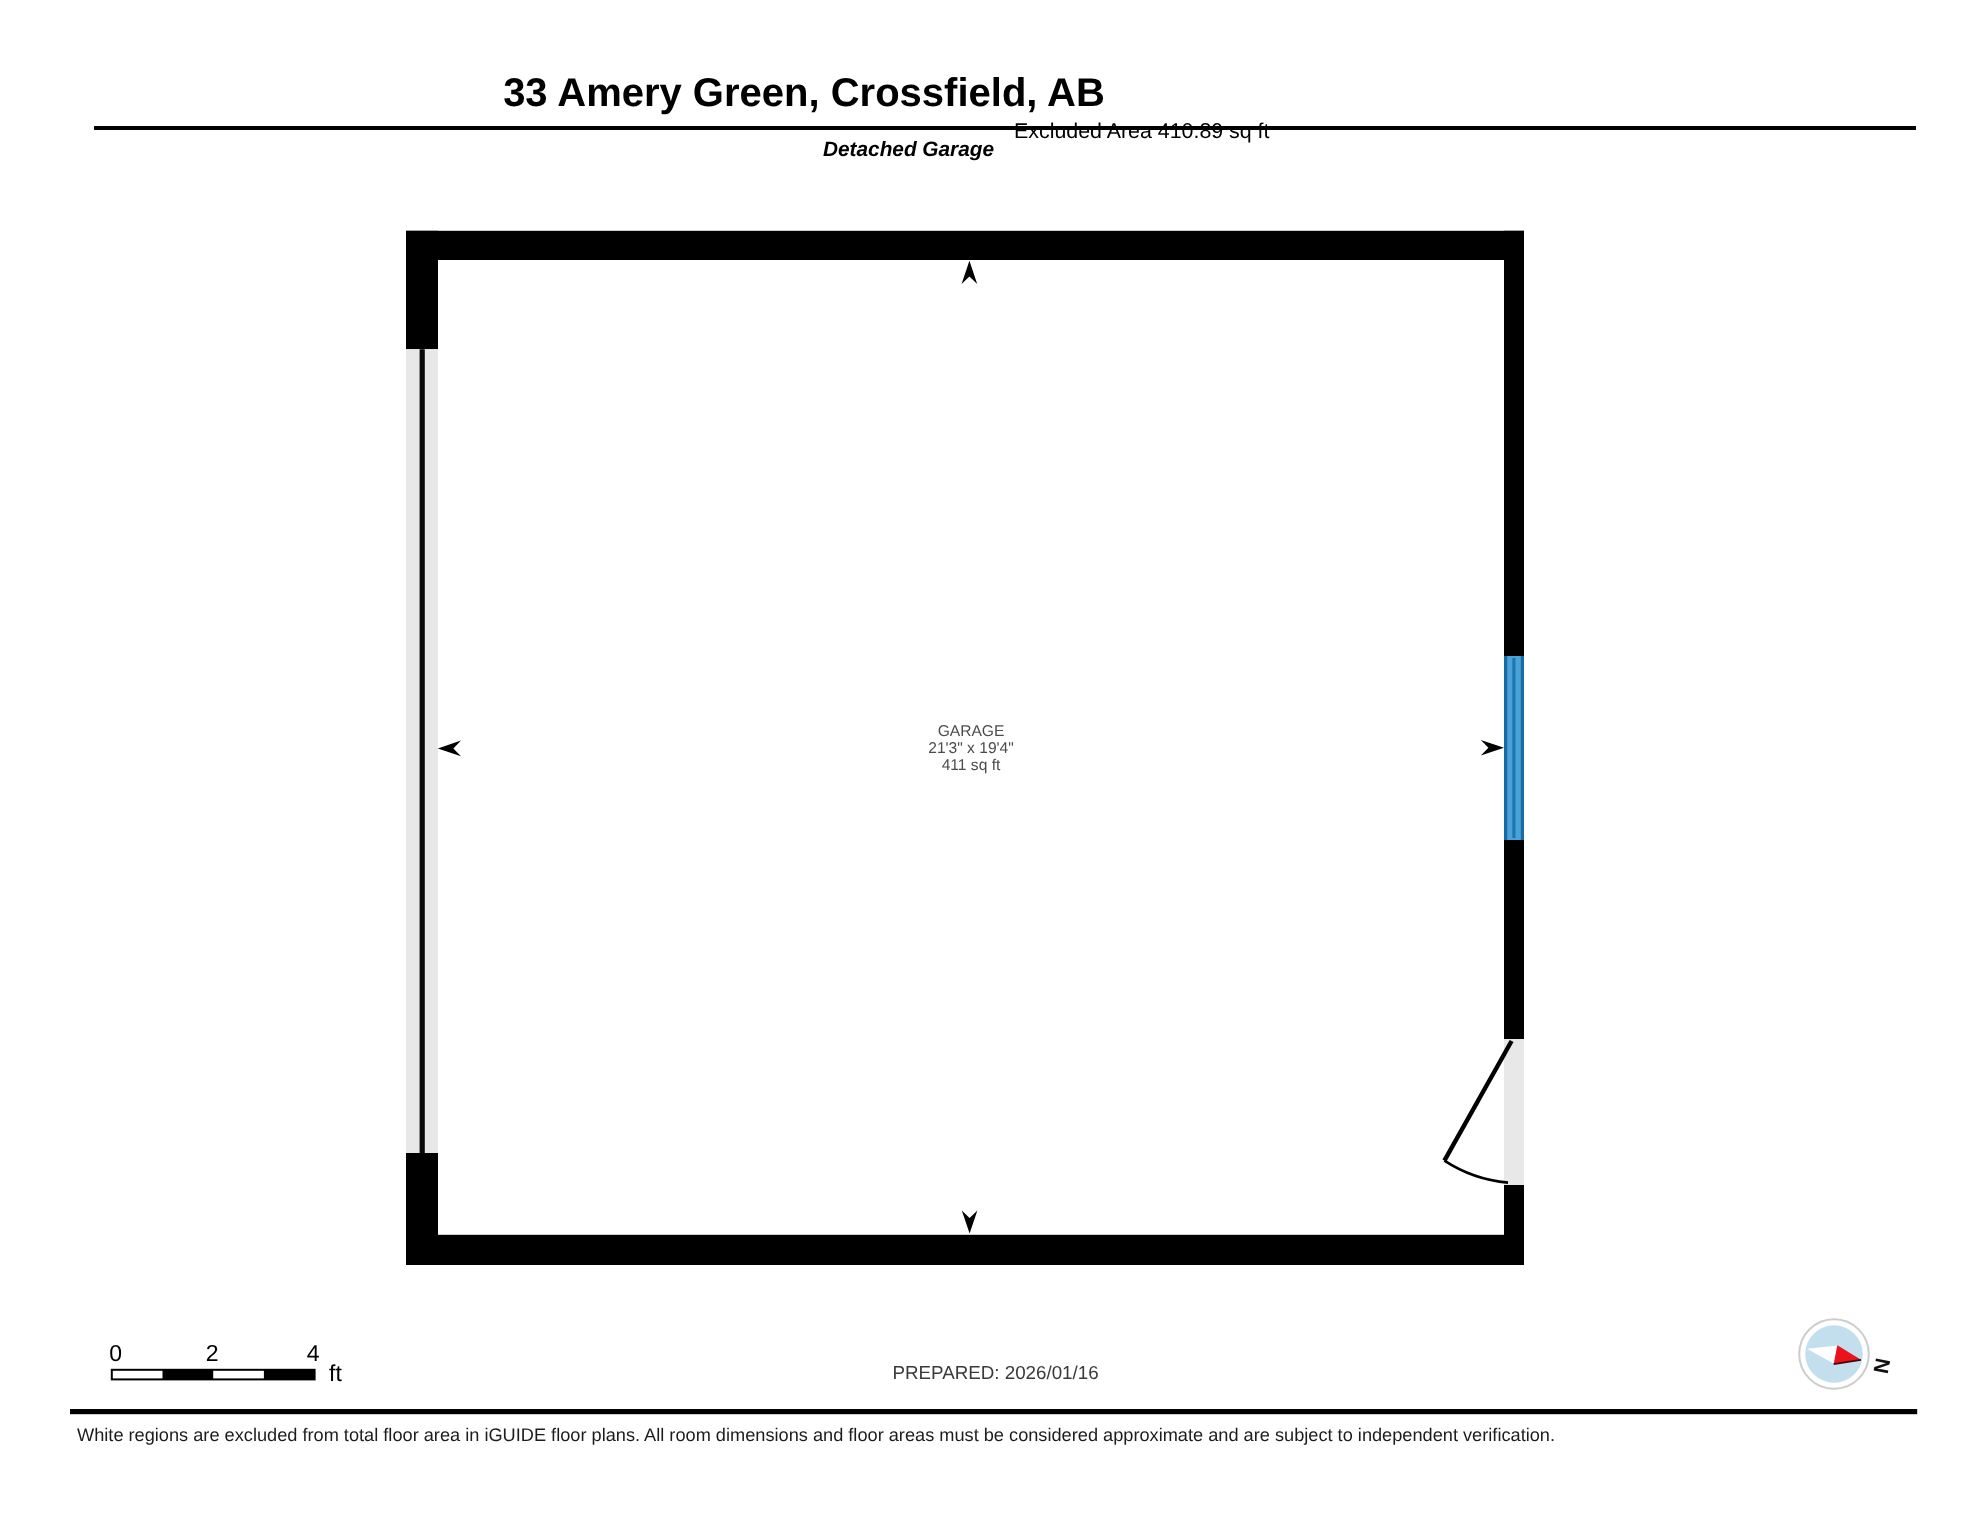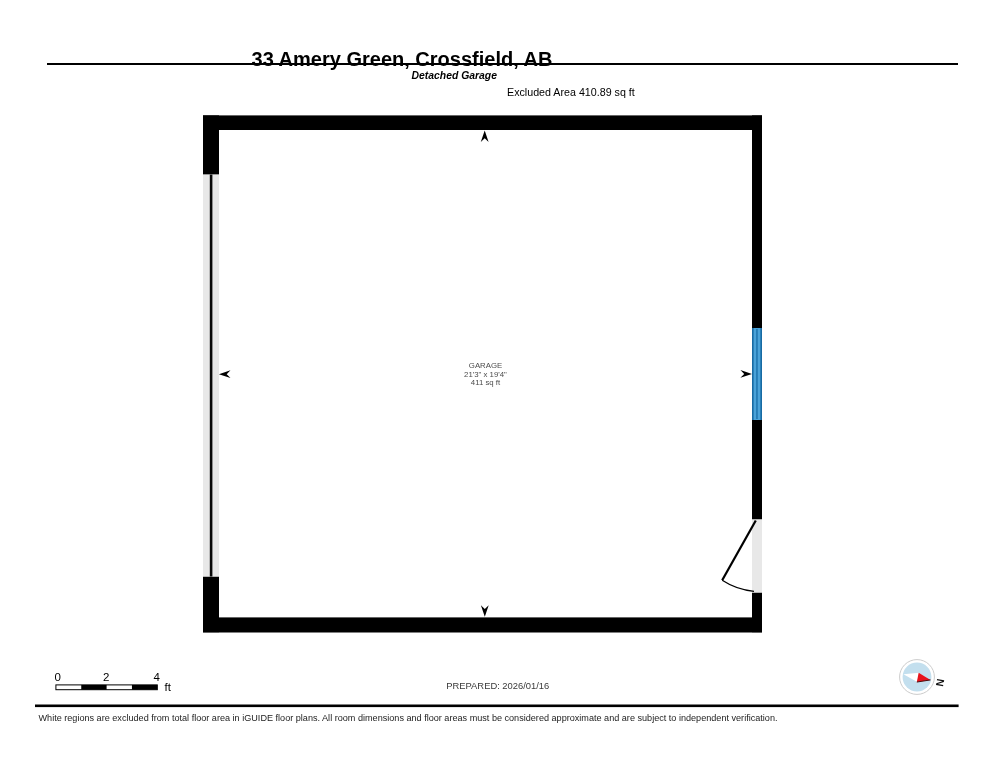--- a/index.html
+++ b/index.html
@@ -4,27 +4,27 @@
 <style>
   html,body{margin:0;padding:0;background:#ffffff;}
   body{width:994px;height:768px;font-family:"Liberation Sans",sans-serif;}
   .abs{position:absolute;}
   #page{position:relative;width:994px;height:768px;overflow:hidden;background:#fff;}
 </style>
 </head>
 <body>
 <div id="page">
 
-  <div class="abs" style="left:0;top:37px;width:804px;text-align:center;font-size:20px;font-weight:bold;color:#000;line-height:20px;margin-top:12px;">33 Amery Green, Crossfield, AB</div>
+  <div class="abs" style="left:0;top:37px;width:804px;text-align:center;font-size:20px;font-weight:bold;color:#000;line-height:20px;">33 Amery Green, Crossfield, AB</div>
 
   <div class="abs" style="left:47px;top:62.9px;width:911.3px;height:2.5px;background:#000;"></div>
 
   <div class="abs" style="right:497px;top:69.6px;font-size:10.4px;font-weight:bold;color:#000;line-height:12px;font-style:italic;">Detached Garage</div>
 
-  <div class="abs" style="left:507px;top:86px;font-size:10.7px;color:#000;line-height:12px;">Excluded Area 410.89 sq ft</div>
+  <div class="abs" style="left:507px;top:60px;font-size:10.7px;color:#000;line-height:12px;">Excluded Area 410.89 sq ft</div>
 
   <svg class="abs" style="left:0;top:0;" width="994" height="768" viewBox="0 0 994 768">
 
     <rect x="219" y="130" width="533" height="487.2" fill="#ffffff"></rect>
 
     <rect x="203" y="115.4" width="559" height="14.6" fill="#000000"></rect>
 
     <rect x="203" y="617.4" width="559" height="15.1" fill="#000000"></rect>
 
     <rect x="203" y="115.4" width="16" height="59.2" fill="#000000"></rect>

